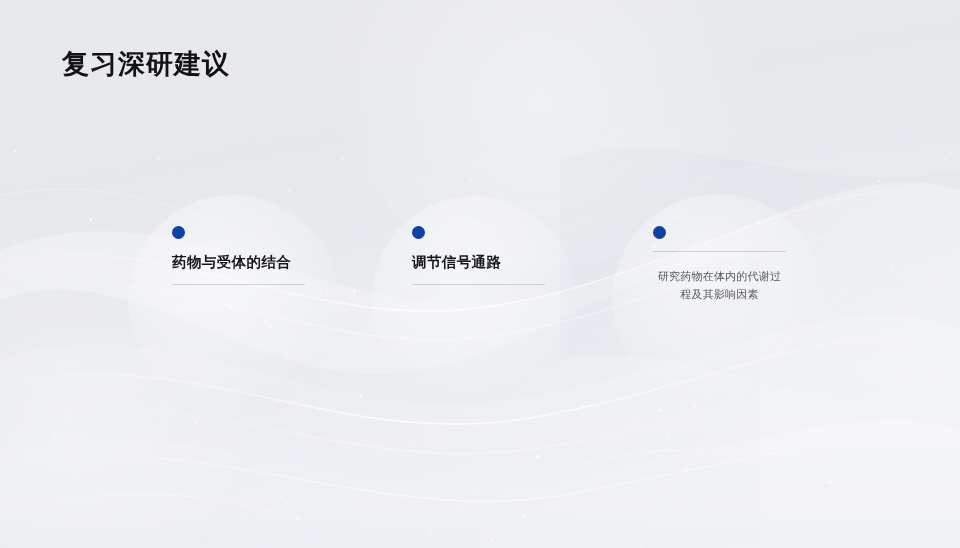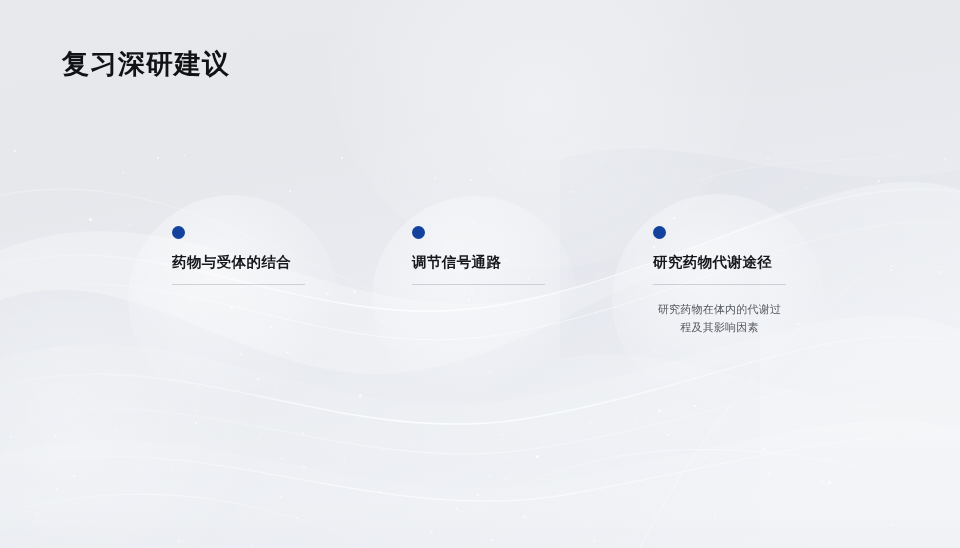--- a/index.html
+++ b/index.html
@@ -454,20 +454,19 @@
       </div>
 
       <div class="column col-2">
         <div class="col-dot"></div>
         <div class="col-title">调节信号通路</div>
         <div class="col-rule"></div>
       </div>
 
       <div class="column col-3">
         <div class="col-dot"></div>
-        <div class="col-title">研究药物代谢途径</div>
         <div class="col-rule"></div>
         <div class="col-body">研究药物在体内的代谢过程及其影响因素</div>
       </div>
 
     </div>
   </div>
 </div>
 
 </body></html>

